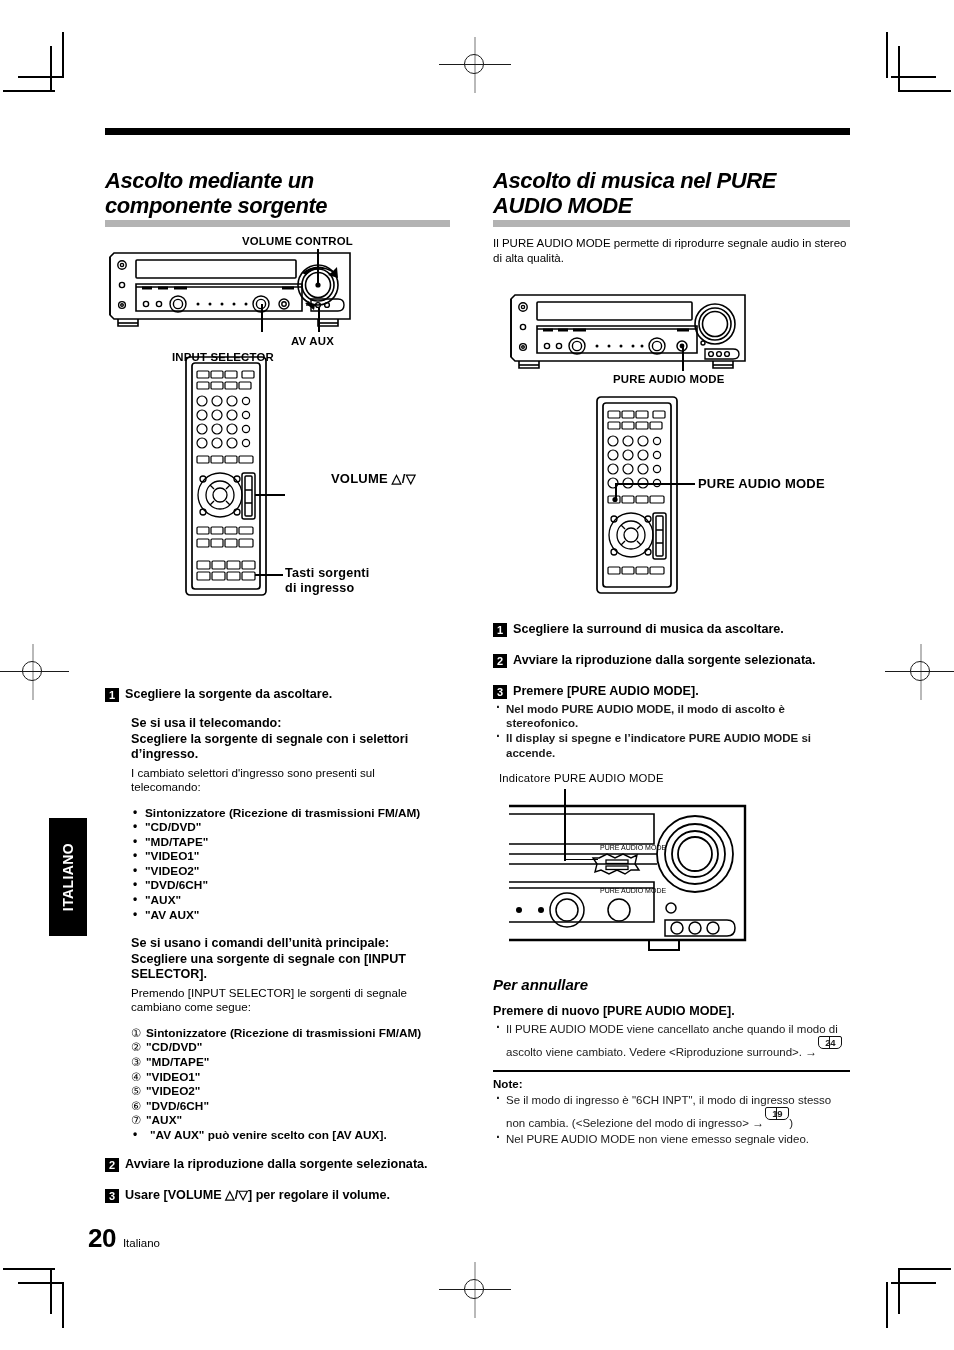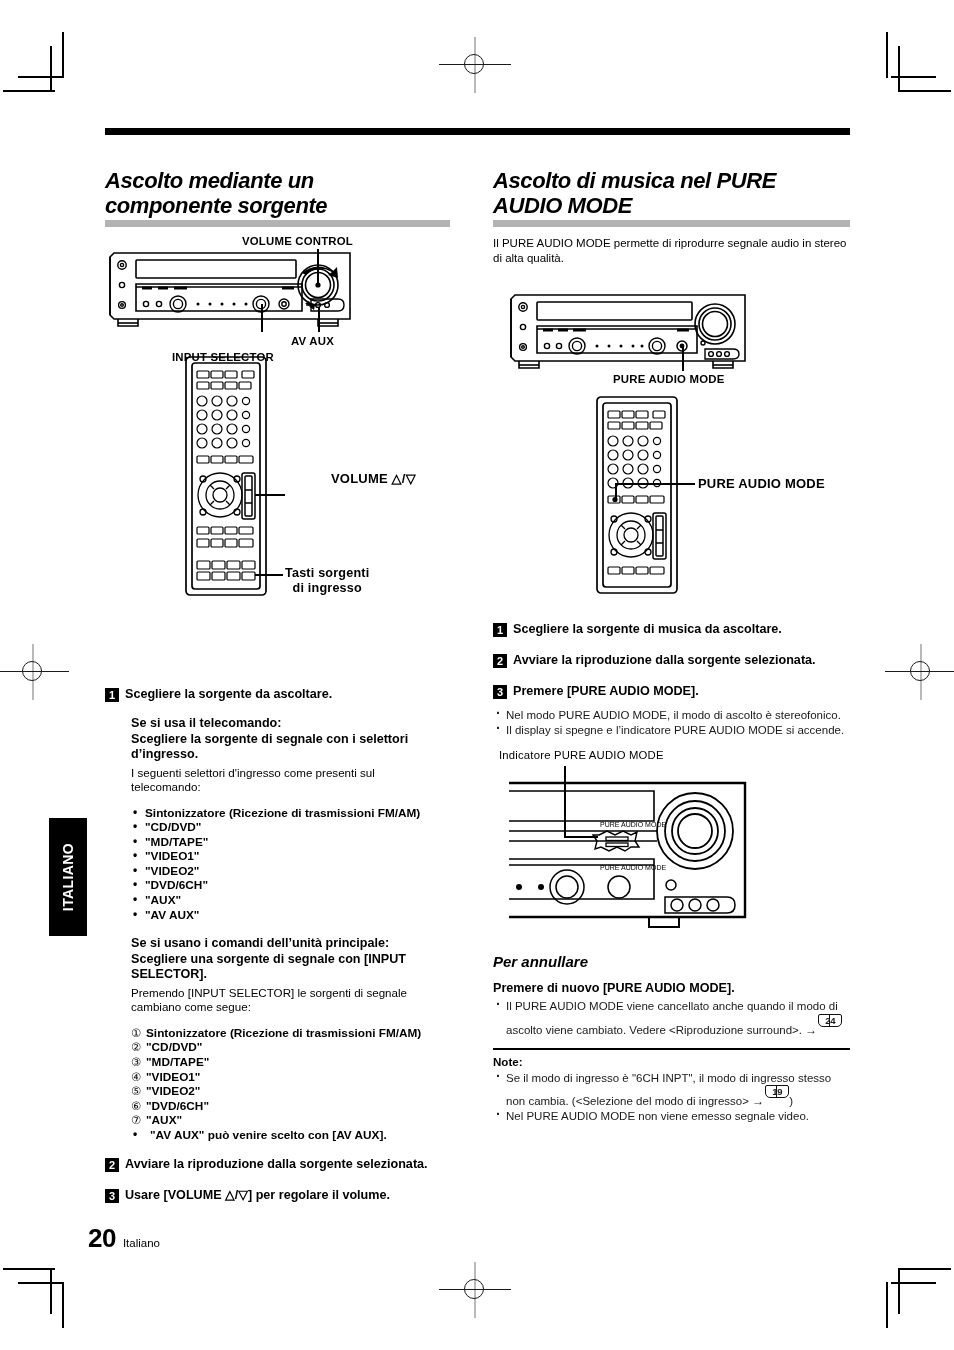--- a/index.html
+++ b/index.html
@@ -329,33 +329,33 @@
             <rect x="32" y="217" width="13" height="8" rx="1"></rect>
             <rect x="47" y="217" width="13" height="8" rx="1"></rect>
             <rect x="62" y="217" width="13" height="8" rx="1"></rect>
           </g>
         </svg>
 
         <div class="ln" style="left:150px;top:267px;width:30px;height:1.8px;"></div>
         <div class="lbl" style="left:182px;top:244px;font-size:13px;margin-left:44px;">VOLUME △/▽</div>
 
         <div class="ln" style="left:150px;top:347px;width:28px;height:1.8px;"></div>
-        <div class="lbl" style="left:180px;top:339px;font-size:12.6px;line-height:15px;text-align:center;">Tasti  sorgenti
+        <div class="lbl" style="left:180px;top:339px;font-size:12.6px;line-height:15px;">Tasti  sorgenti
 di ingresso</div>
       </div>
 
       <div class="step">
         <div class="stepnum">1</div>
         <div class="steptxt">Scegliere la sorgente da ascoltare.</div>
       </div>
 
       <div class="sub-bold">Se si usa il telecomando:
 Scegliere la sorgente di segnale con i selettori
 d’ingresso.</div>
-      <div class="sub-plain">I seguenti selettori d'ingresso come presenti sul
+      <div class="sub-plain">I cambiato selettori d'ingresso sono presenti sul
 telecomando:</div>
 
       <ul class="bl">
         <li>Sintonizzatore (Ricezione di trasmissioni FM/AM)</li>
         <li>"CD/DVD"</li>
         <li>"MD/TAPE"</li>
         <li>"VIDEO1"</li>
         <li>"VIDEO2"</li>
         <li>"DVD/6CH"</li>
         <li>"AUX"</li>
@@ -546,32 +546,32 @@
           </g>
         </svg>
 
         <div class="ln" style="left:122px;top:218px;width:1.7px;height:18px;"></div>
         <div class="ln" style="left:122px;top:218px;width:80px;height:1.7px;"></div>
         <div class="lbl" style="left:205px;top:211px;font-size:13px;">PURE AUDIO MODE</div>
       </div>
 
       <div class="step" style="margin-top:2px;">
         <div class="stepnum">1</div>
-        <div class="steptxt">Scegliere la sorgente di musica da ascoltare.</div>
+        <div class="steptxt">Scegliere la surround di musica da ascoltare.</div>
       </div>
       <div class="step" style="margin-top:16px;">
         <div class="stepnum">2</div>
         <div class="steptxt">Avviare la riproduzione dalla sorgente selezionata.</div>
       </div>
       <div class="step" style="margin-top:16px;">
         <div class="stepnum">3</div>
         <div class="steptxt">Premere [PURE AUDIO MODE].</div>
       </div>
 
-      <ul class="rb" style="margin-top:9px;">
+      <ul class="rb" style="margin-top:3px;font-weight:bold;">
         <li>Nel modo PURE AUDIO MODE, il modo di ascolto è stereofonico.</li>
         <li>Il display si spegne e l’indicatore PURE AUDIO MODE si accende.</li>
       </ul>
 
       <div style="position:relative;height:182px;margin-top:12px;">
         <div class="lbl reg-w" style="left:6px;top:0;font-size:11.3px;">Indicatore PURE AUDIO MODE</div>
 
         <svg style="position:absolute;left:6px;top:20px;" width="300" height="162" viewBox="0 0 300 162">
 
           <g fill="none" stroke="#000" stroke-width="2.4">

